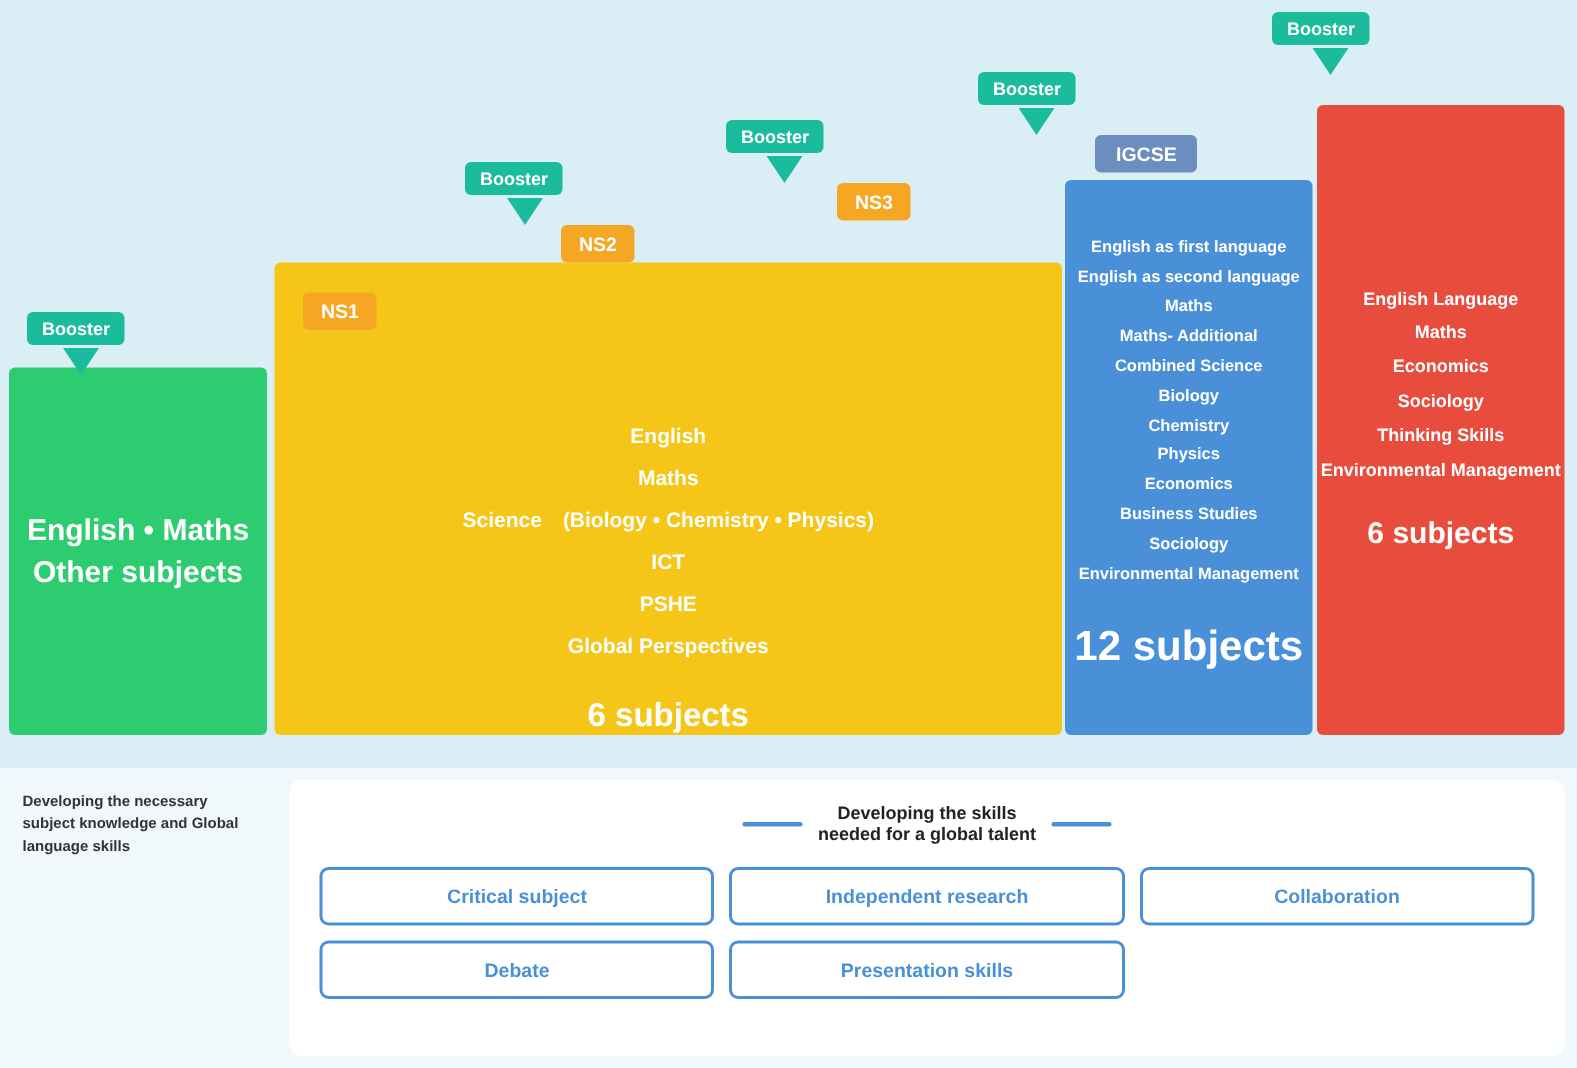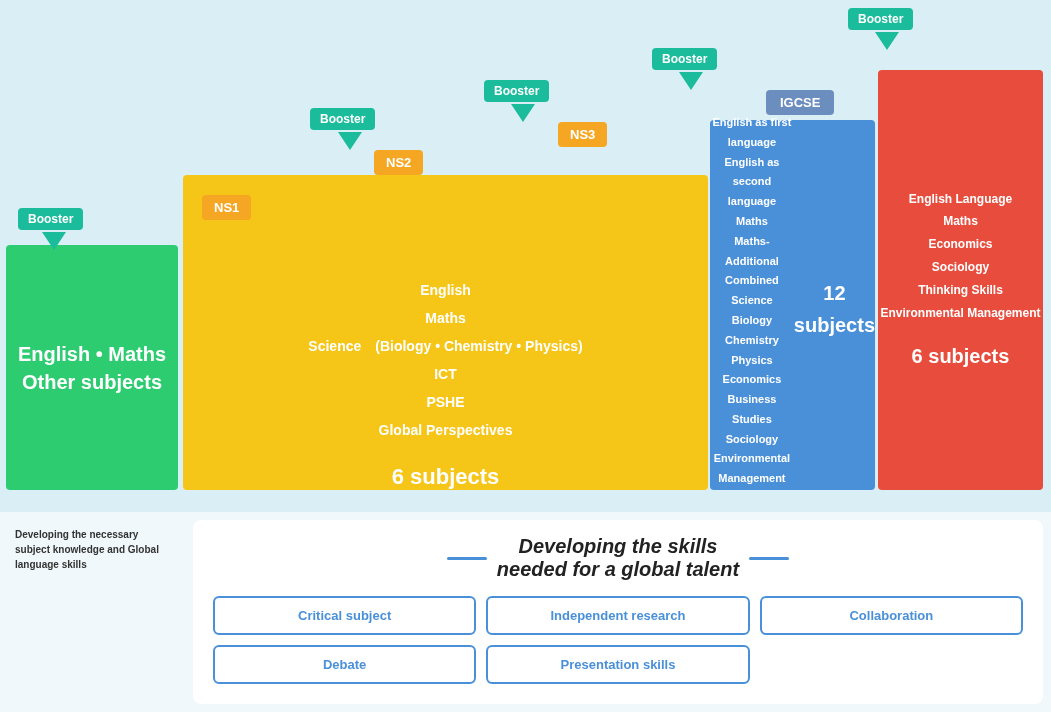--- a/index.html
+++ b/index.html
@@ -82,36 +82,37 @@
     
     .block-blue {
       position: absolute;
       left: 710px;
       top: 120px;
       width: 165px;
       height: 370px;
       background: #4a90d9;
       border-radius: 4px;
       display: flex;
+      flex-direction: column;
       align-items: center;
       justify-content: center;
       text-align: center;
       color: white;
       font-size: 11px;
       line-height: 1.6;
     }
 
     .block-blue .subjects-list-blue {
       font-weight: bold;
       line-height: 1.8;
       margin-bottom: 8px;
     }
 
     .block-blue .count {
-      font-size: 20px;
+      font-size: 28px;
       font-weight: bold;
       margin-top: 8px;
     }
 
     
     .block-red {
       position: absolute;
       left: 878px;
       top: 70px;
       width: 165px;
@@ -248,24 +249,23 @@
 
     .title-line {
       width: 40px;
       height: 3px;
       background: #4a90d9;
       border-radius: 2px;
     }
 
     .bottom-right .main-title {
       font-weight: bold;
-      font-size: 20px;
+      font-size: 12px;
       color: #222;
       text-align: center;
-      font-style: italic;
     }
 
     .skills-grid {
       display: grid;
       grid-template-columns: repeat(3, 1fr);
       grid-template-rows: repeat(2, 1fr);
       gap: 10px;
       width: 100%;
     }
 
@@ -346,21 +346,21 @@
     <div class="ns-label" style="left: 374px; top: 150px;">NS2</div>
 
     <div class="booster" style="left: 484px; top: 80px;">Booster</div>
     <div class="arrow-down" style="left: 511px; top: 104px;"></div>
 
     <div class="ns-label" style="left: 558px; top: 122px; background: #f5a623;">NS3</div>
 
     <div class="booster" style="left: 652px; top: 48px;">Booster</div>
     <div class="arrow-down" style="left: 679px; top: 72px;"></div>
 
-    <div class="igcse-label" style="left: 766px; top: 90px; text-align: center;">IGCSE</div>
+    <div class="igcse-label" style="left: 730px; top: 90px; text-align: center;">IGCSE</div>
 
     <div class="booster" style="left: 848px; top: 8px;">Booster</div>
     <div class="arrow-down" style="left: 875px; top: 32px;"></div>
 
 
   </div>
 
   <div class="bottom-section">
 
     <div class="bottom-left">

